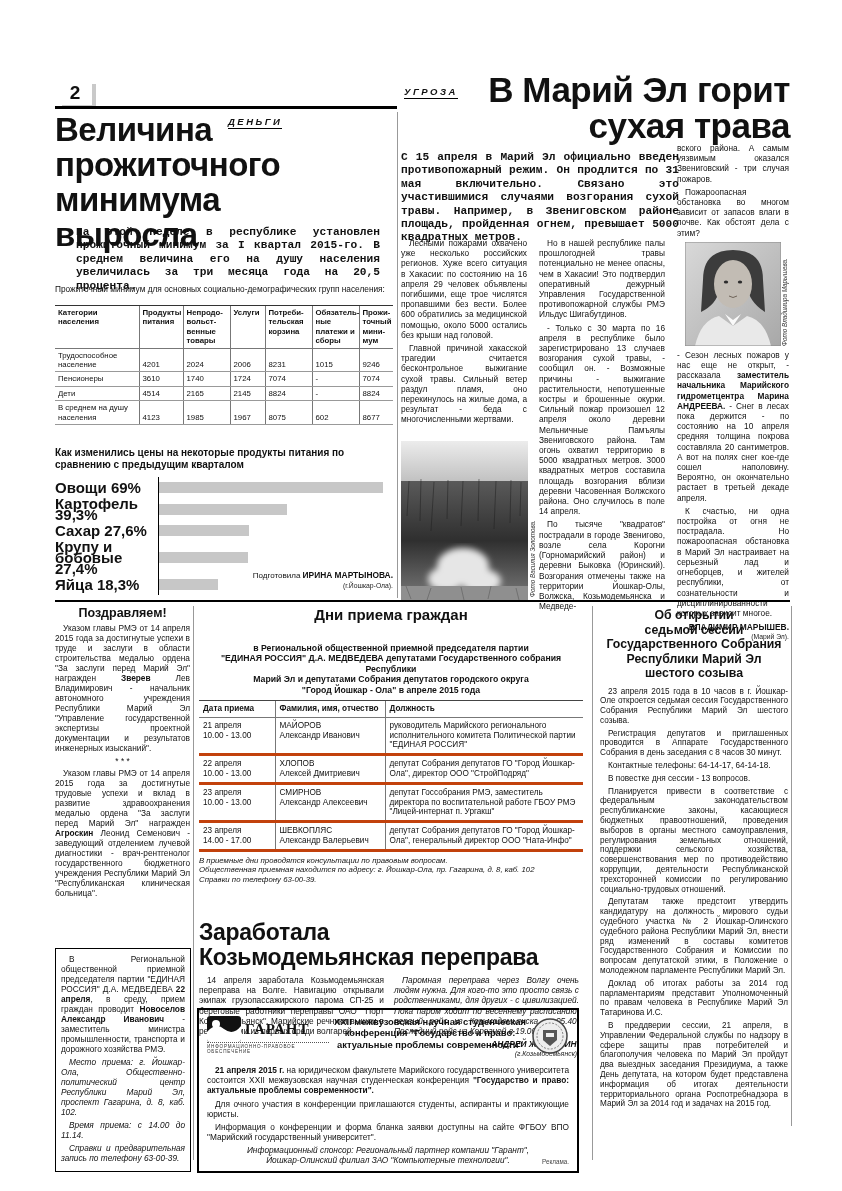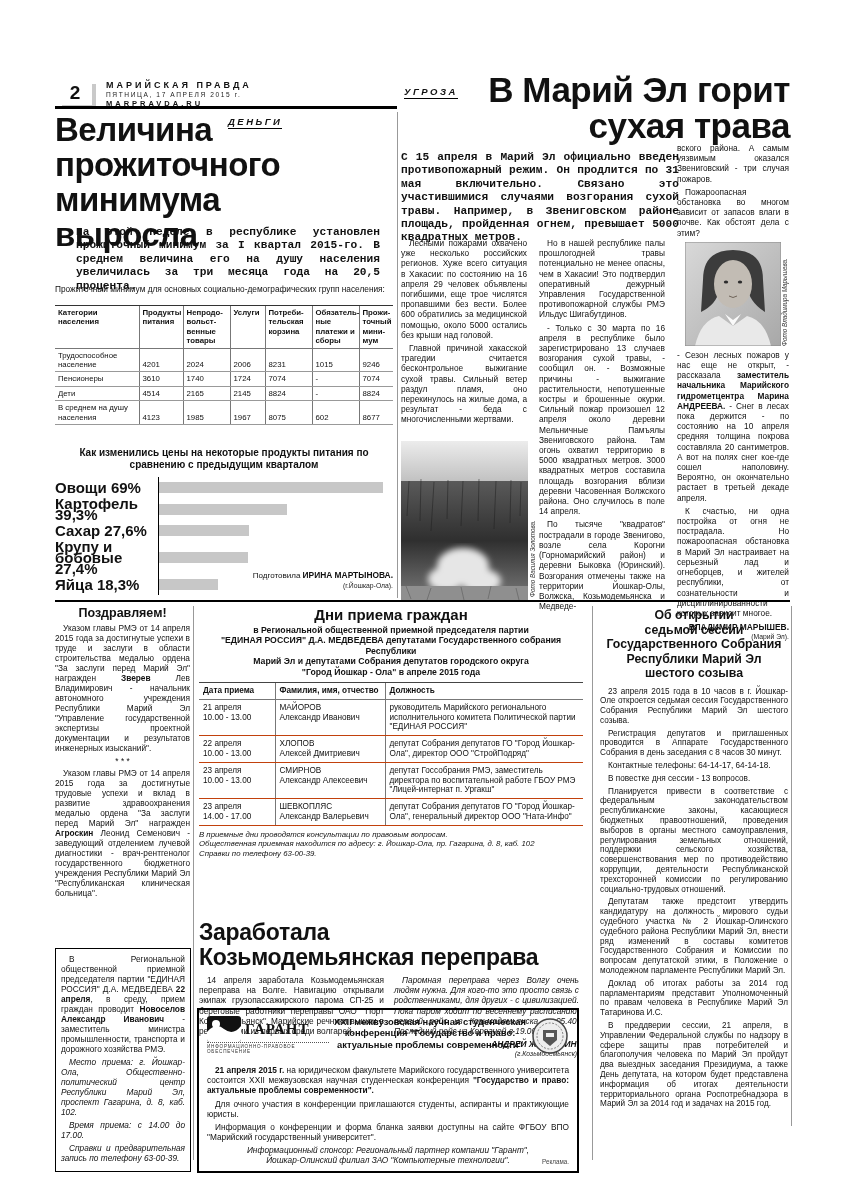--- a/index.html
+++ b/index.html
@@ -27,60 +27,55 @@
   .mast3{font-size:7.5px;font-weight:bold;letter-spacing:3px;margin-top:1px;}
   .hrule{background:#000;}
   
   .headline1{font-size:33px;line-height:35px;font-weight:bold;letter-spacing:-0.5px;}
   .lead{font-weight:bold;font-size:11.2px;line-height:13.4px;text-align:justify;font-family:Liberation Mono, monospace;}
   .min-table{border-collapse:collapse;width:338px;table-layout:fixed;font-size:7.8px;line-height:9.4px;}
   .min-table td,.min-table th{border-left:1px solid #777;padding:2px 3px;text-align:left;font-weight:normal;}
   .min-table td:first-child,.min-table th:first-child{border-left:none;}
   .min-table thead th{font-weight:bold;vertical-align:top;border-top:1.5px solid #333;border-bottom:1px solid #777;}
   .min-table tbody td{vertical-align:bottom;border-bottom:1px solid #999;}
-  .chart-title{font-size:10px;font-weight:bold;text-align:center;line-height:12px;}
+  .chart-title{font-size:10px;font-weight:bold;text-align:left;line-height:12px;}
   .chart-row{display:flex;align-items:center;min-height:21px;}
   .chart-lab{width:103px;font-size:15px;font-weight:bold;line-height:11px;flex:0 0 103px;}
   .chart-track{flex:1;border-left:1.5px solid #000;padding:3px 0;align-self:stretch;display:flex;align-items:center;}
   .chart-bar{height:11px;background:#c7c7c7;}
   .byline{font-weight:bold;font-size:8.4px;}
   .byloc{font-size:6.8px;color:#222;}
   
   .headline2{font-size:35px;line-height:36px;font-weight:bold;text-align:right;letter-spacing:-0.5px;}
   .firecol{font-size:8.3px;line-height:10.2px;text-align:justify;}
   
   .pozd-title{font-size:12.5px;font-weight:bold;text-align:center;margin-bottom:3px;}
   .leftbox{border:1.5px solid #000;padding:5px;font-size:8.3px;line-height:10px;text-align:justify;}
   .days-title{font-size:15px;font-weight:bold;text-align:center;}
   .days-sub{font-size:8.7px;font-weight:bold;text-align:center;line-height:10.4px;}
   .days-table{border-collapse:collapse;width:384px;table-layout:fixed;font-size:8.2px;line-height:9.8px;}
   .days-table th{font-weight:bold;text-align:left;border-top:1px solid #444;border-bottom:1px solid #777;padding:3px 4px;}
-  .days-table td{vertical-align:top;padding:3px 4px;border-bottom:1px solid #c2410c;}
+  .days-table td{vertical-align:top;padding:3px 4px;border-bottom:3px solid #c2410c;}
   .days-table td+td,.days-table th+th{border-left:1px solid #777;}
   .notes{font-size:7.8px;font-style:italic;line-height:9.6px;}
   .headline3{font-size:23px;line-height:25px;font-weight:bold;letter-spacing:-0.3px;}
   .adbox{border:2px solid #000;padding:6px 8px;}
   .ad-title{font-size:9.4px;font-weight:bold;text-align:center;line-height:11.4px;}
   .session-title{font-size:12.3px;line-height:14.5px;font-weight:bold;text-align:center;}
   .garant-sq{width:34px;height:26px;background:#111;border-radius:3px;position:relative;overflow:hidden;flex:0 0 34px;}
   .garant-word{font-size:15px;font-weight:bold;letter-spacing:1px;color:#111;
                font-family:"Liberation Serif",serif;}
   .garant-sub{font-size:4.6px;letter-spacing:0.8px;color:#333;border-top:1px dotted #555;padding-top:1px;}
 </style>
 </head>
 <body>
 
 <div id="page">
 
   <div class="abs pagenum">2</div>
-  <div class="abs" style="left:106px;top:80px;">
-    <div class="mast1">МАРИЙСКАЯ ПРАВДА</div>
-    <div class="mast2">ПЯТНИЦА, 17 АПРЕЛЯ 2015 г.</div>
-    <div class="mast3">MARPRAVDA.RU</div>
-  </div>
   <div class="abs hrule" style="left:55px;top:106px;width:342px;height:3px;"></div>
 
   <div class="abs rubric" style="left:228px;top:116px;">ДЕНЬГИ</div>
   <div class="abs headline1" style="left:55px;top:112px;width:342px;">
     <div>Величина</div>
     <div>прожиточного минимума</div>
     <div>выросла</div>
   </div>
   <div class="abs lead" style="left:76px;top:226px;width:304px;">На этой неделе в республике установлен прожиточный минимум за I квартал 2015-го. В среднем величина его на душу населения увеличилась за три месяца года на 20,5 процента.</div>
   <div class="abs body-txt" style="left:55px;top:284px;width:338px;">Прожиточный минимум для основных социально-демографических групп населения:</div>
@@ -294,27 +289,27 @@
     <div class="body-txt just" style="line-height:10px;">
       <p class="ind"><span>Указом главы РМЭ от 14 апреля 2015 года за достигнутые успехи в труде и заслуги в области строительства медалью ордена "За заслуги перед Марий Эл" награжден </span><span class="b">Зверев</span><span> Лев Владимирович - начальник автономного учреждения Республики Марий Эл "Управление государственной экспертизы проектной документации и результатов инженерных изысканий".</span></p>
       <p class="ctr" style="margin:2px 0;">* * *</p>
       <p class="ind"><span>Указом главы РМЭ от 14 апреля 2015 года за достигнутые трудовые успехи и вклад в развитие здравоохранения медалью ордена "За заслуги перед Марий Эл" награжден </span><span class="b">Агроскин</span><span> Леонид Семенович - заведующий отделением лучевой диагностики - врач-рентгенолог государственного бюджетного учреждения Республики Марий Эл "Республиканская клиническая больница".</span></p>
     </div>
   </div>
 
   <div class="abs leftbox" style="left:55px;top:948px;width:124px;">
     <p class="ind"><span>В Региональной общественной приемной председателя партии "ЕДИНАЯ РОССИЯ" Д.А. МЕДВЕДЕВА </span><span class="b">22 апреля</span><span>, в среду, прием граждан проводит </span><span class="b">Новоселов Александр Иванович</span><span> - заместитель министра промышленности, транспорта и дорожного хозяйства РМЭ.</span></p>
     <p class="i ind">Место приема: г. Йошкар-Ола, Общественно-политический центр Республики Марий Эл, проспект Гагарина, д. 8, каб. 102.</p>
-    <p class="i ind">Время приема: с 14.00 до 17.00.</p>
+    <p class="i ind">Время приема: с 14.00 до 11.14.</p>
     <p class="i ind">Справки и предварительная запись по телефону 63-00-39.</p>
   </div>
 
   <div class="abs" style="left:199px;top:606px;width:384px;">
     <div class="days-title">Дни приема граждан</div>
-    <div class="days-sub" style="margin-top:2px;">
+    <div class="days-sub" style="margin-top:20px;">
       <div>в Региональной общественной приемной председателя партии</div>
       <div>"ЕДИНАЯ РОССИЯ" Д.А. МЕДВЕДЕВА депутатами Государственного собрания Республики</div>
       <div>Марий Эл и депутатами Собрания депутатов городского округа</div>
       <div>"Город Йошкар - Ола" в апреле 2015 года</div>
     </div>
     <table class="days-table" style="margin-top:5px;">
       <colgroup>
           <col style="width:76px">
           <col style="width:110px">
           <col style="width:198px">

